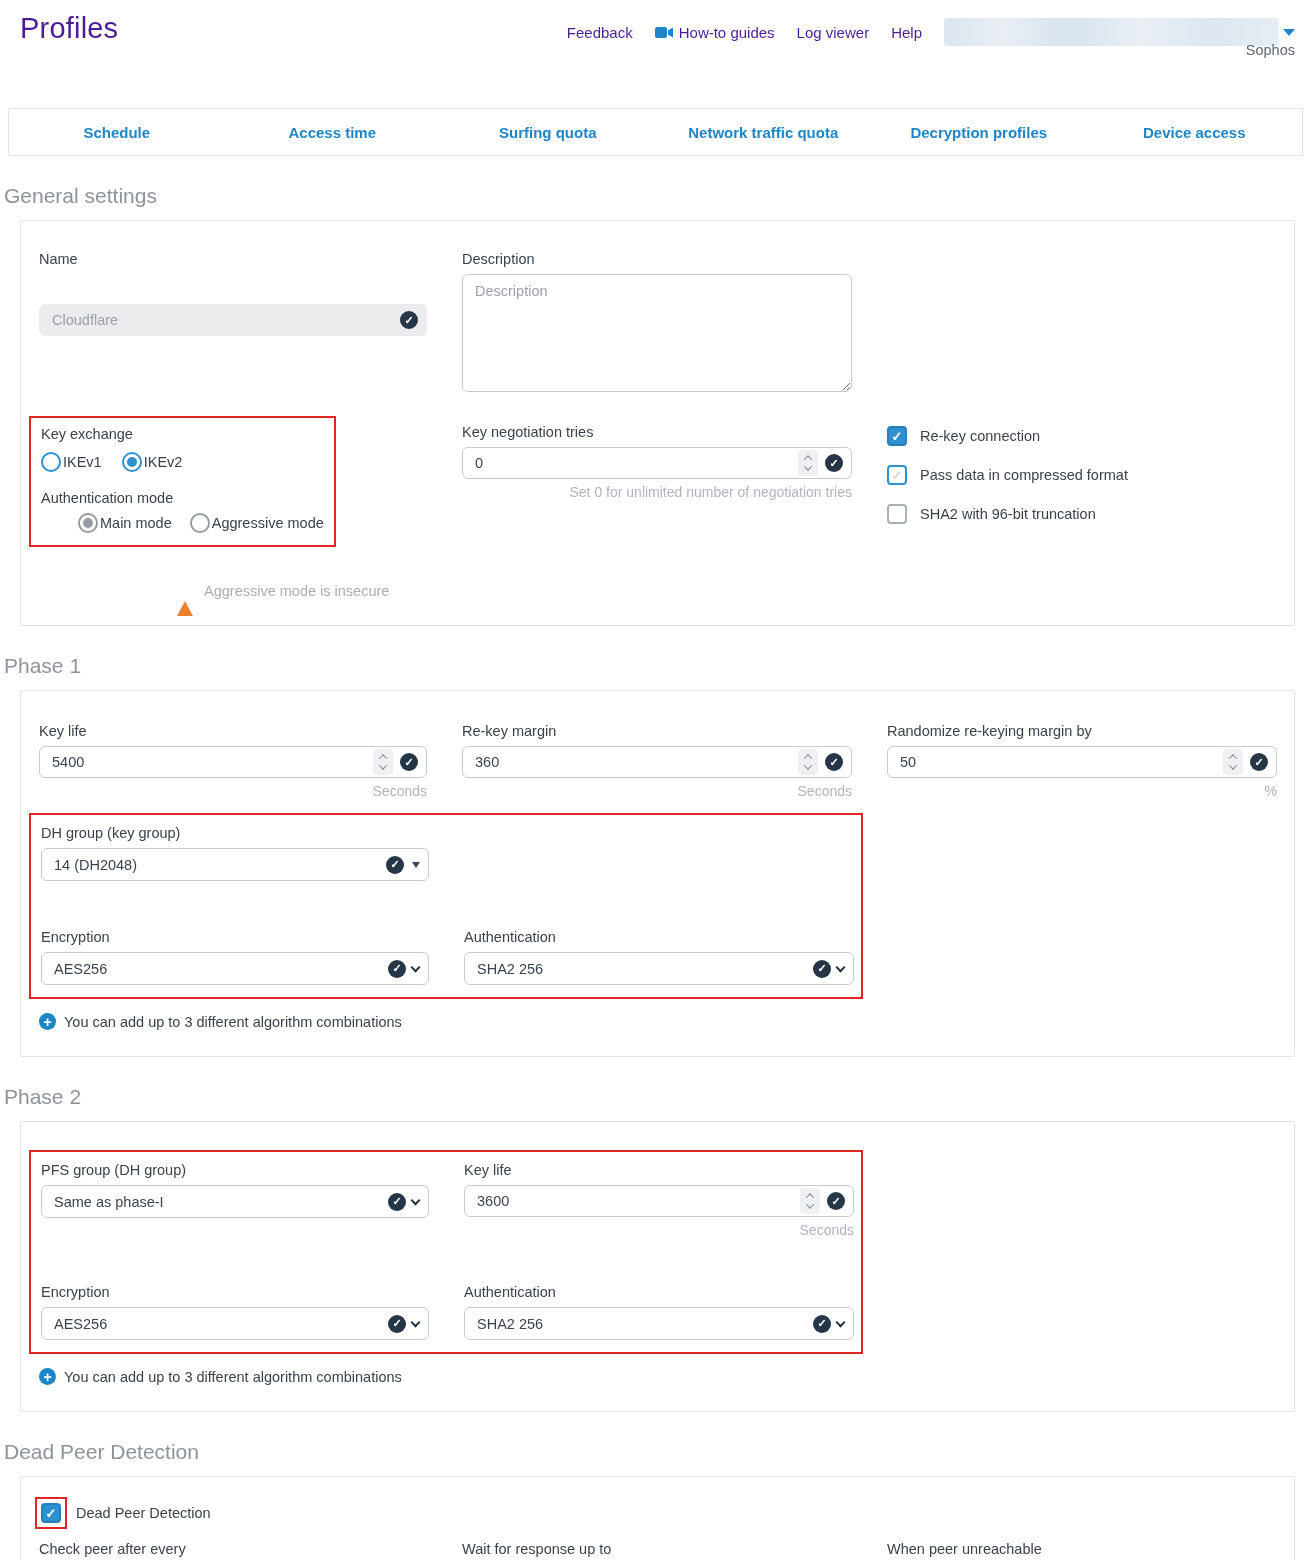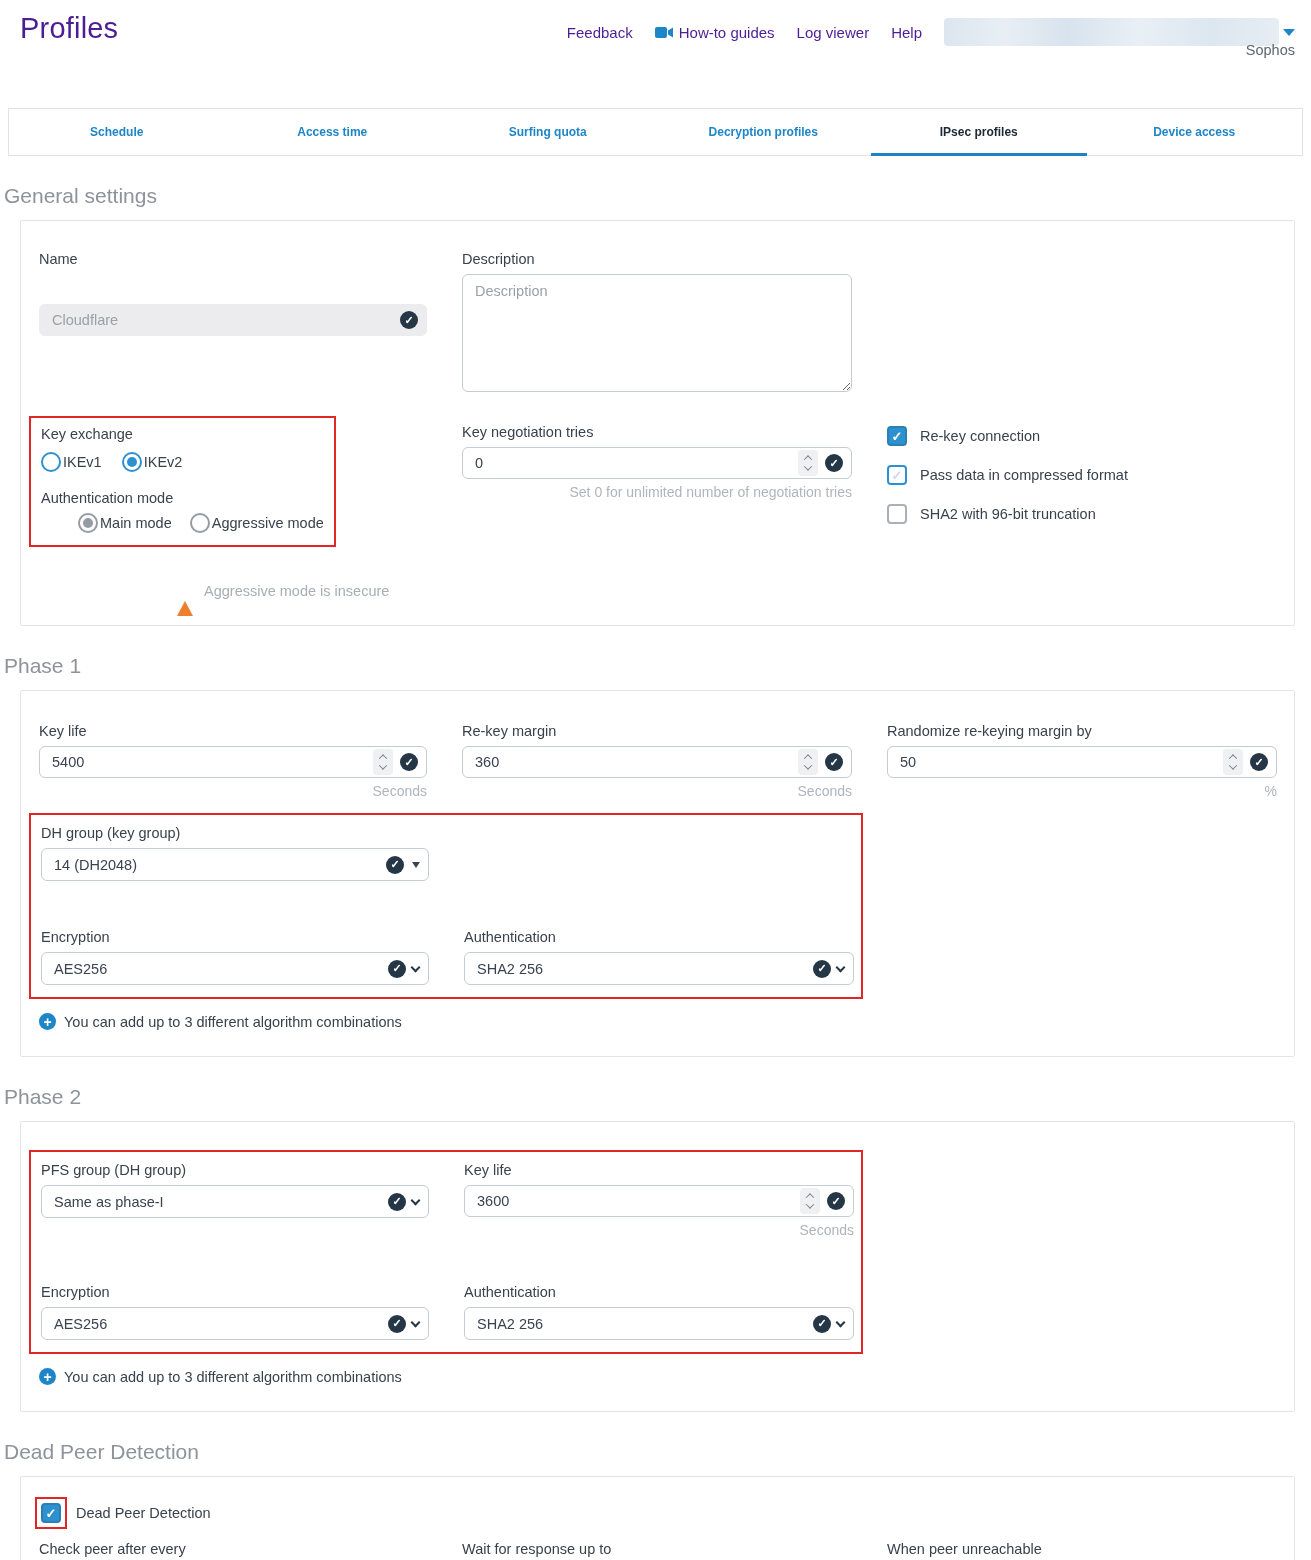--- a/index.html
+++ b/index.html
@@ -12,21 +12,21 @@
   .top-right { margin-left:auto; display:flex; align-items:center; gap:22px; margin-top:8px; }
   .toplink { color:#4c1d95; font-size:15px; text-decoration:none; cursor:pointer; display:flex; align-items:center; gap:6px; }
   .cam-icon svg { display:block; }
   .redacted-pill { width:335px; height:28px; border-radius:4px;
     background:linear-gradient(90deg,#dce6ef 0%,#e8eef4 18%,#d8e3ee 37%,#e9eff5 58%,#dde7f0 80%,#e6edf3 100%); }
   .caret-down { width:0; height:0; border-left:6px solid transparent; border-right:6px solid transparent; border-top:7px solid #1e86c7; margin-left:4px; }
   .brand { position:absolute; right:16px; top:42px; font-size:14.5px; color:#5d666e; }
 
   
   .tabbar { margin:0 8px; height:48px; border:1px solid #e0e3e6; background:#fff; display:flex; }
-  .tab { flex:1; display:flex; align-items:center; justify-content:center; font-size:12px; font-weight:700;
+  .tab { flex:1; display:flex; align-items:center; justify-content:center; font-size:15px; font-weight:700;
     color:#1e86c7; cursor:pointer; position:relative; }
   .tab.active { color:#1d2935; }
   .tab.active::after { content:""; position:absolute; left:0; right:0; bottom:-1px; height:3px; background:#1e82c4; }
 
   
   .section-head { margin:28px 0 12px 4px; font-size:21px; font-weight:400; color:#8d939a; }
   .card { margin:0 16px 0 20px; width:1275px; border:1px solid #e2e5e8; background:#fff; border-radius:2px; }
   .card-pad { padding:30px 18px 26px 18px; }
   .grid3 { display:grid; grid-template-columns:388px 390px 390px; column-gap:35px; align-items:start; }
   .grid2 { display:grid; grid-template-columns:388px 390px; column-gap:35px; align-items:start; }
@@ -119,22 +119,22 @@
       <div class="caret-down"></div>
     </div>
   </div>
   <div class="brand">Sophos</div>
 </div>
 
 <div class="tabbar">
   <div class="tab">Schedule</div>
   <div class="tab">Access time</div>
   <div class="tab">Surfing quota</div>
+  <div class="tab">Network traffic quota</div>
   <div class="tab">Decryption profiles</div>
-  <div class="tab active">IPsec profiles</div>
   <div class="tab">Device access</div>
 </div>
 
 <div class="section-head">General settings</div>
 <div class="card">
   <div class="card-pad">
     <div class="grid3">
 
       <div class="field">
         <span class="flabel">Name</span>

